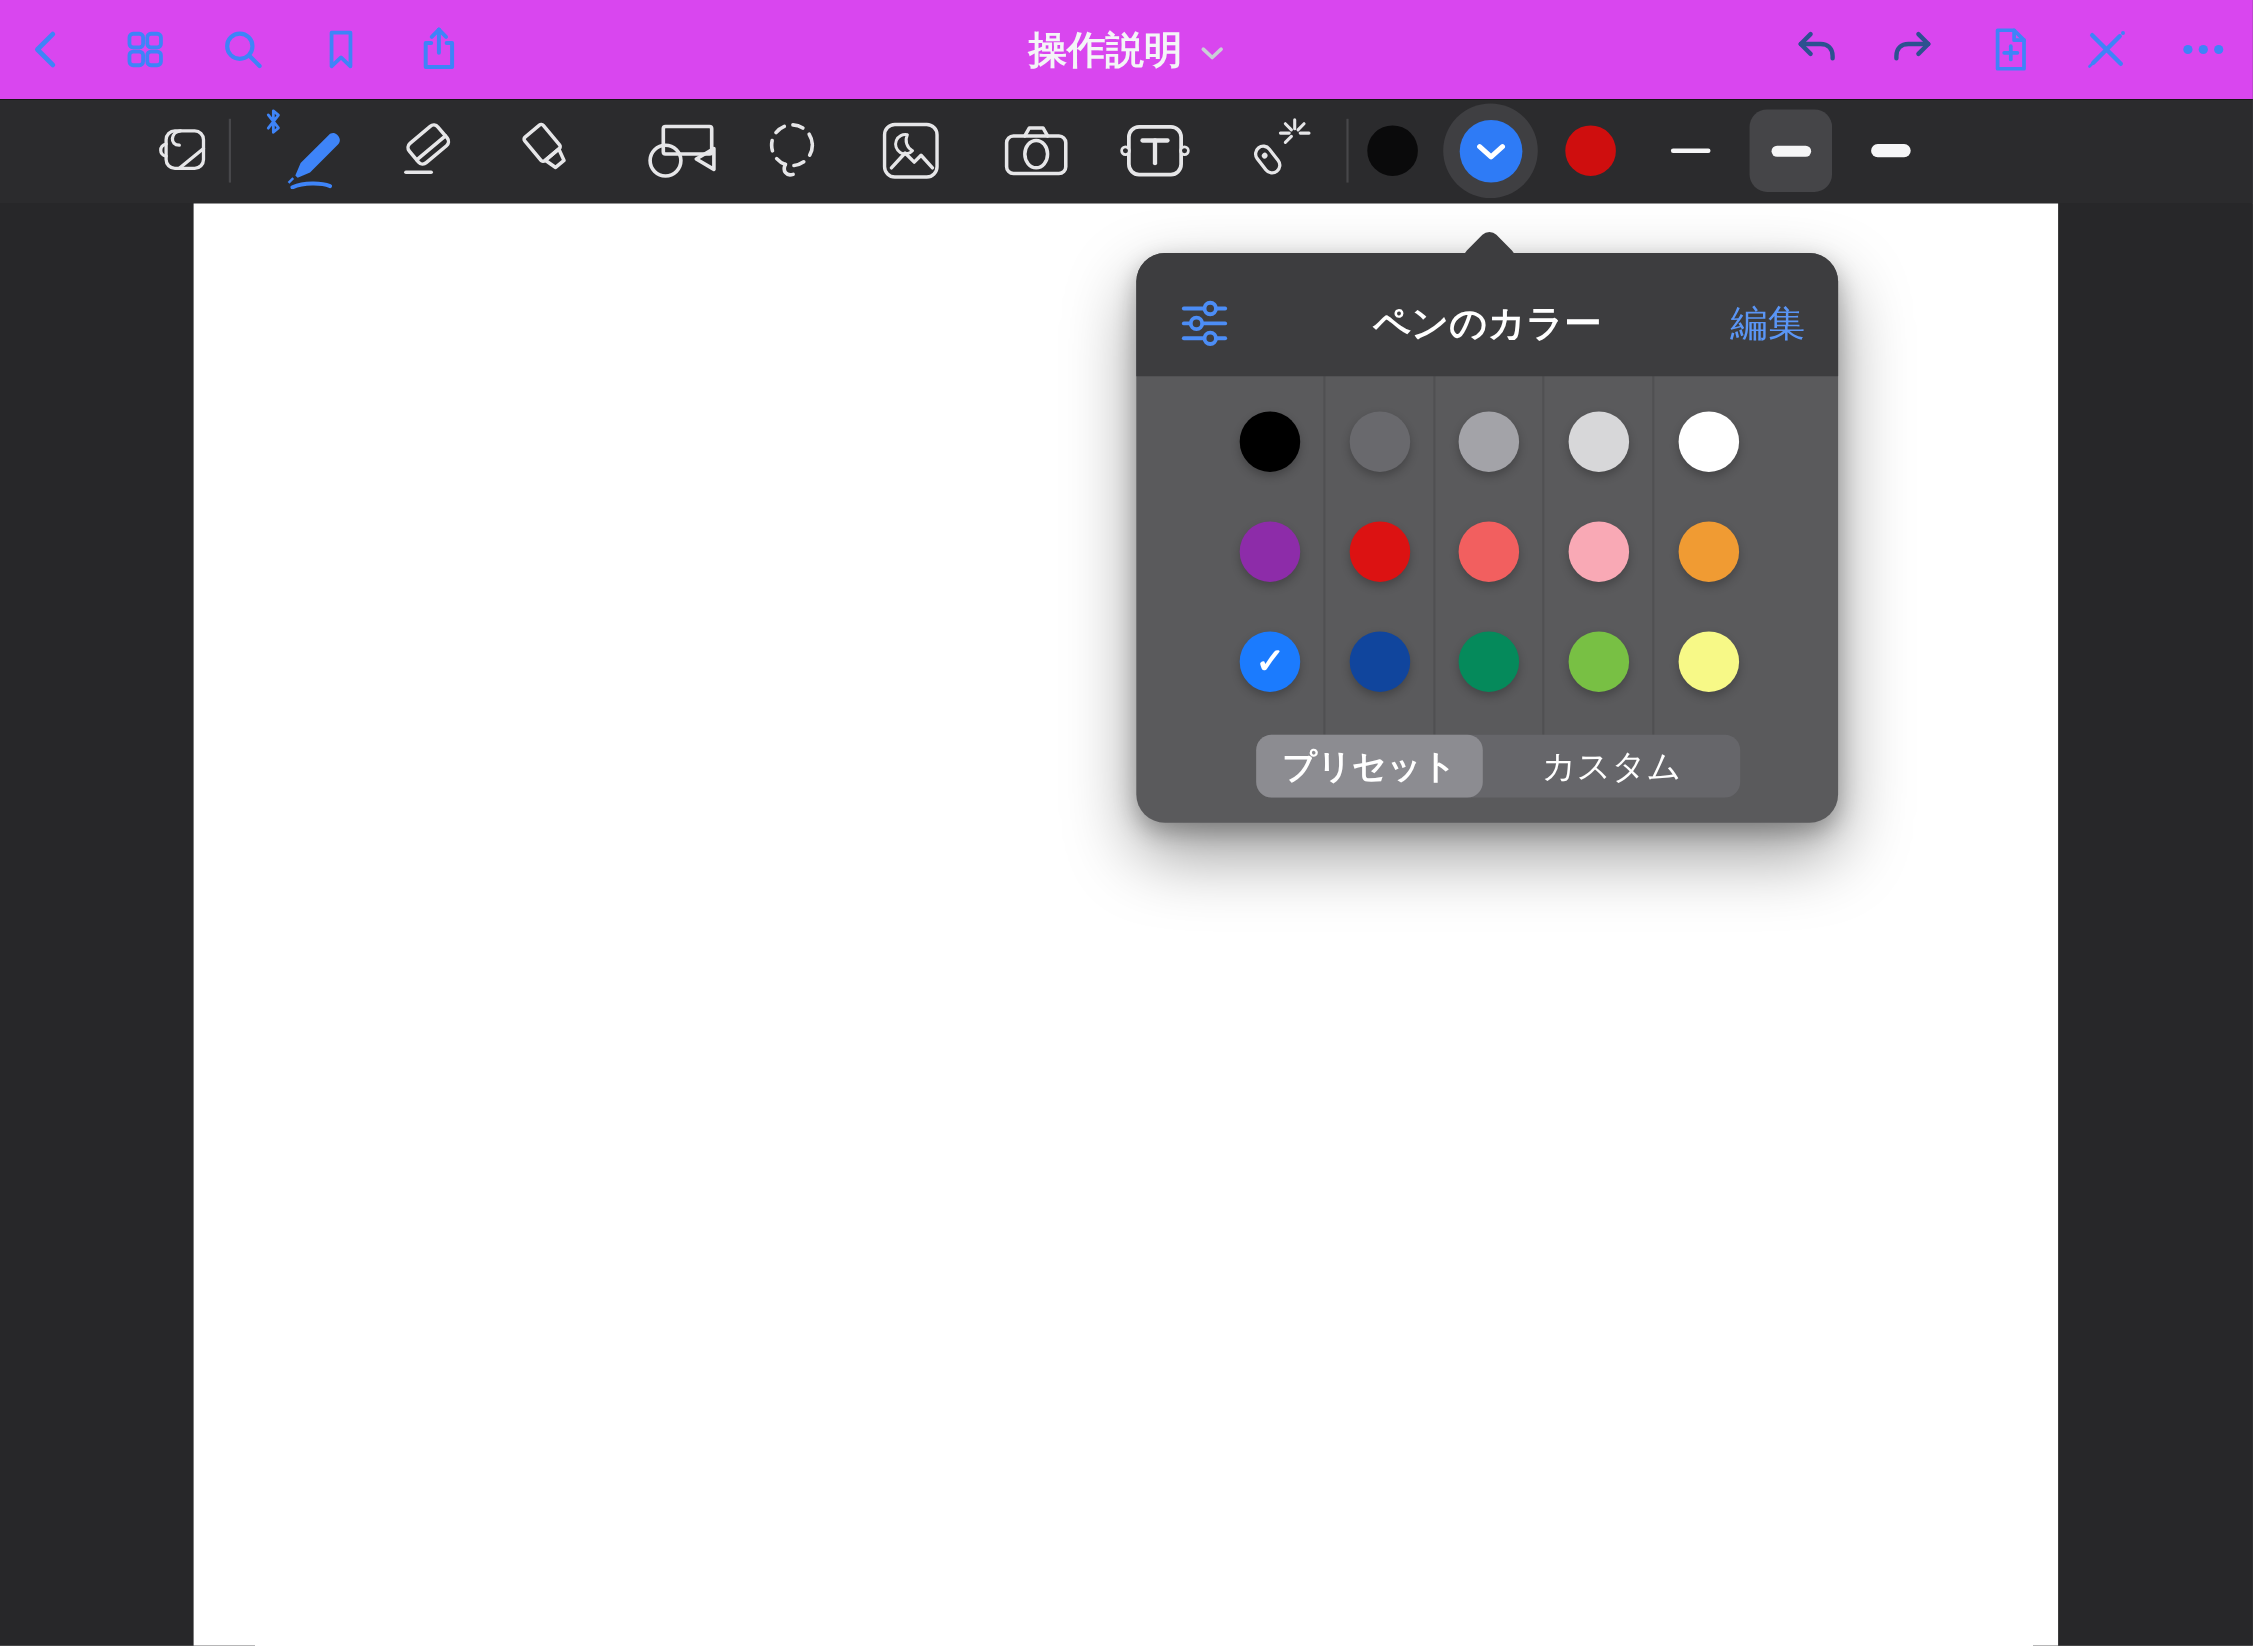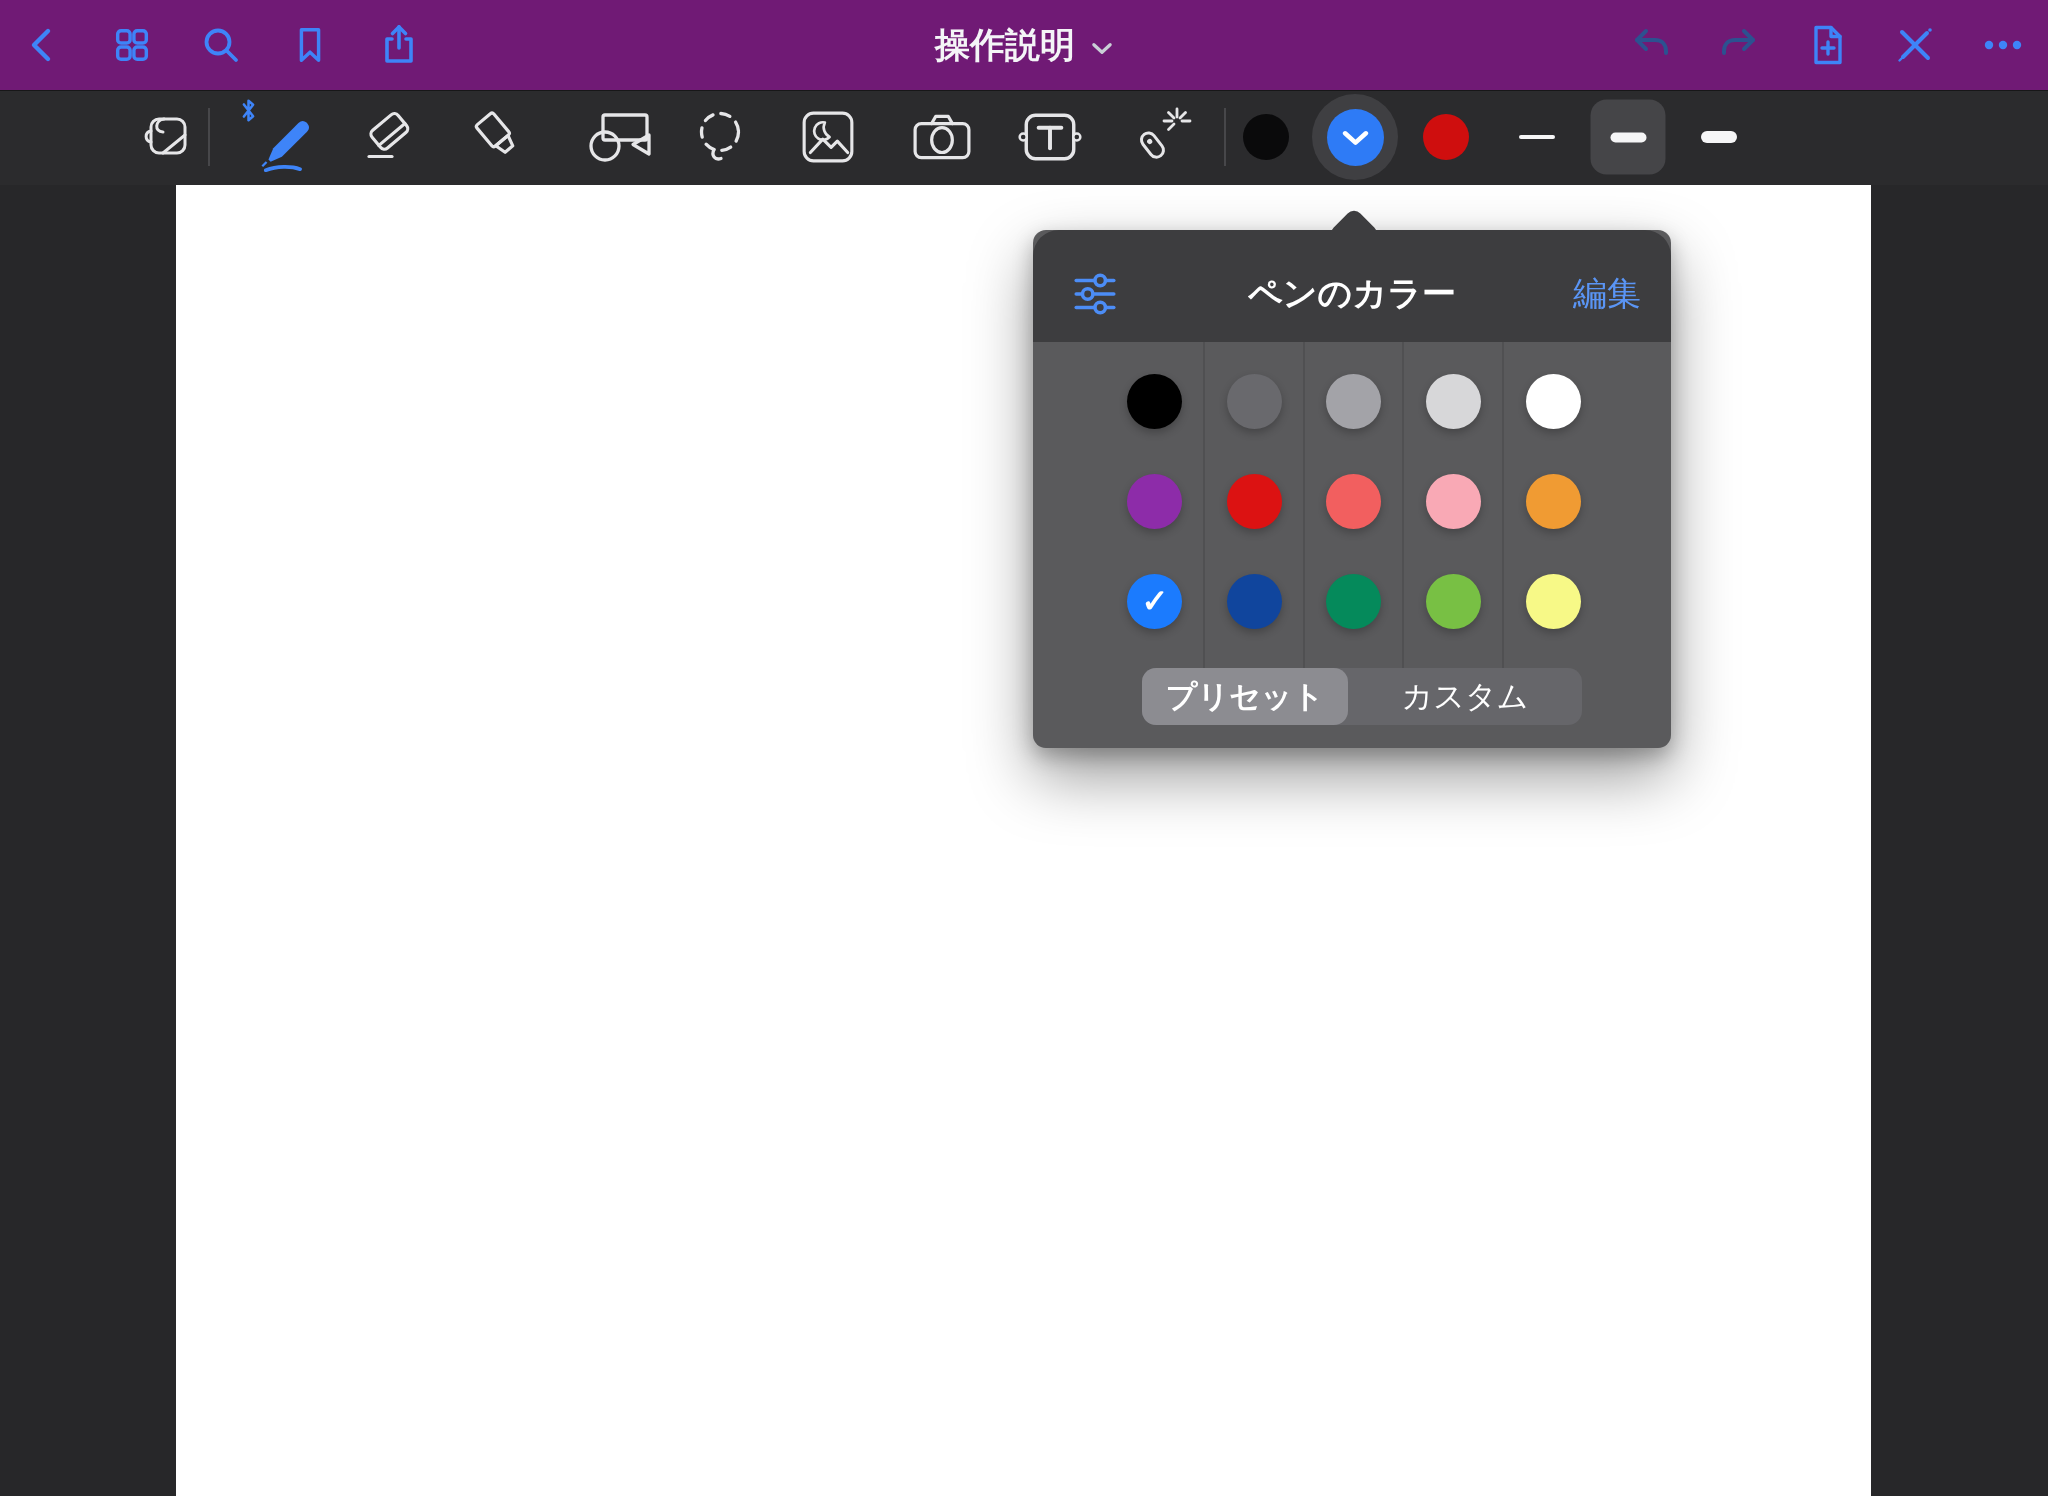--- a/index.html
+++ b/index.html
@@ -5,21 +5,21 @@
   html,body{margin:0;padding:0;}
   body{
     width:2048px;height:1496px;position:relative;overflow:hidden;
     background:#272729;font-family:"Liberation Sans",sans-serif;
     -webkit-font-smoothing:antialiased;
   }
   svg{display:block;}
   .stroke-ico{fill:none;stroke:currentColor;stroke-linecap:round;stroke-linejoin:round;}
 
   
-  .navbar{position:absolute;top:0;left:0;right:0;height:90px;background:#701a75;}
+  .navbar{position:absolute;top:0;left:0;right:0;height:90px;background:#d946ef;}
   .nav-left{position:absolute;left:21px;top:0;height:90px;display:flex;align-items:center;gap:45px;}
   .nav-right{position:absolute;right:23px;top:0;height:90px;display:flex;align-items:center;gap:44px;}
   .nav-btn{width:44px;height:44px;display:flex;align-items:center;justify-content:center;color:#3e84f8;}
   .nav-btn.dim{color:#2c5190;}
   .nav-title{position:absolute;left:50%;top:0;transform:translateX(-50%);height:90px;
     display:flex;align-items:center;gap:16px;color:#f4f5f7;font-size:35px;font-weight:bold;cursor:default;}
 
   
   .toolbar{position:absolute;top:90px;left:0;right:0;height:95px;background:#2b2b2d;
     box-shadow:inset 0 1px 0 rgba(0,0,0,.45);}
@@ -34,21 +34,21 @@
   .ring .inner{width:57px;height:57px;border-radius:50%;display:flex;align-items:center;justify-content:center;}
   .wline{background:#f6f6f7;border-radius:99px;}
   .wbox{position:absolute;top:47px;transform:translate(-50%,-50%);width:75px;height:75px;border-radius:16px;
     background:#454548;display:flex;align-items:center;justify-content:center;}
 
   
   .canvas{position:absolute;top:185px;left:0;right:0;bottom:0;background:#272729;}
   .page{position:absolute;left:176px;top:0;width:1695px;bottom:0;background:#ffffff;}
 
   
-  .popup{position:absolute;left:1033px;top:230px;width:638px;height:518px;border-radius:13px;
+  .popup{position:absolute;left:1033px;top:230px;width:638px;height:518px;border-radius:26px;
     background:#5a5a5c;box-shadow:0 28px 64px rgba(0,0,0,.40),0 8px 20px rgba(0,0,0,.25);}
   .popup-arrow{position:absolute;top:-15px;left:302px;width:38px;height:38px;background:#3d3d3f;
     border-radius:9px;transform:rotate(45deg);}
   .popup-header{position:absolute;top:0;left:0;right:0;height:112px;background:#3d3d3f;
     border-radius:26px 26px 0 0;}
   .ph-row{position:absolute;left:0;right:0;top:24px;height:80px;display:flex;align-items:center;}
   .sliders-btn{position:absolute;left:38px;top:50%;transform:translateY(-50%);color:#4c8df6;}
   .popup-title{position:absolute;left:0;right:0;text-align:center;color:#ffffff;
     font-size:34px;font-weight:bold;}
   .edit-btn{position:absolute;right:30px;color:#5a95f5;font-size:34px;}

